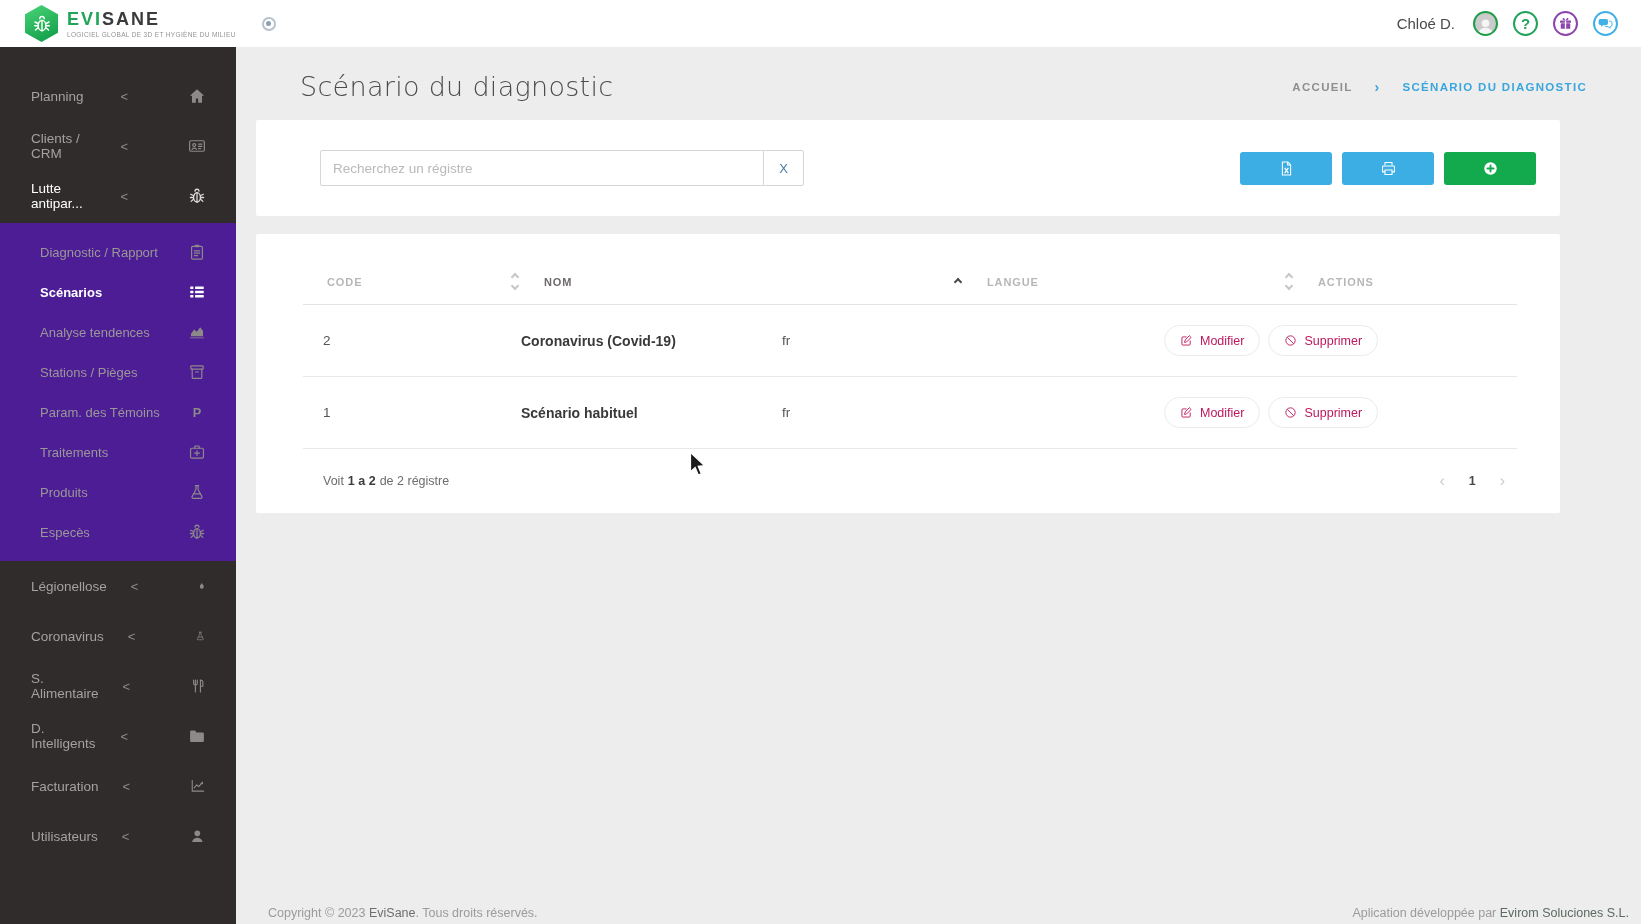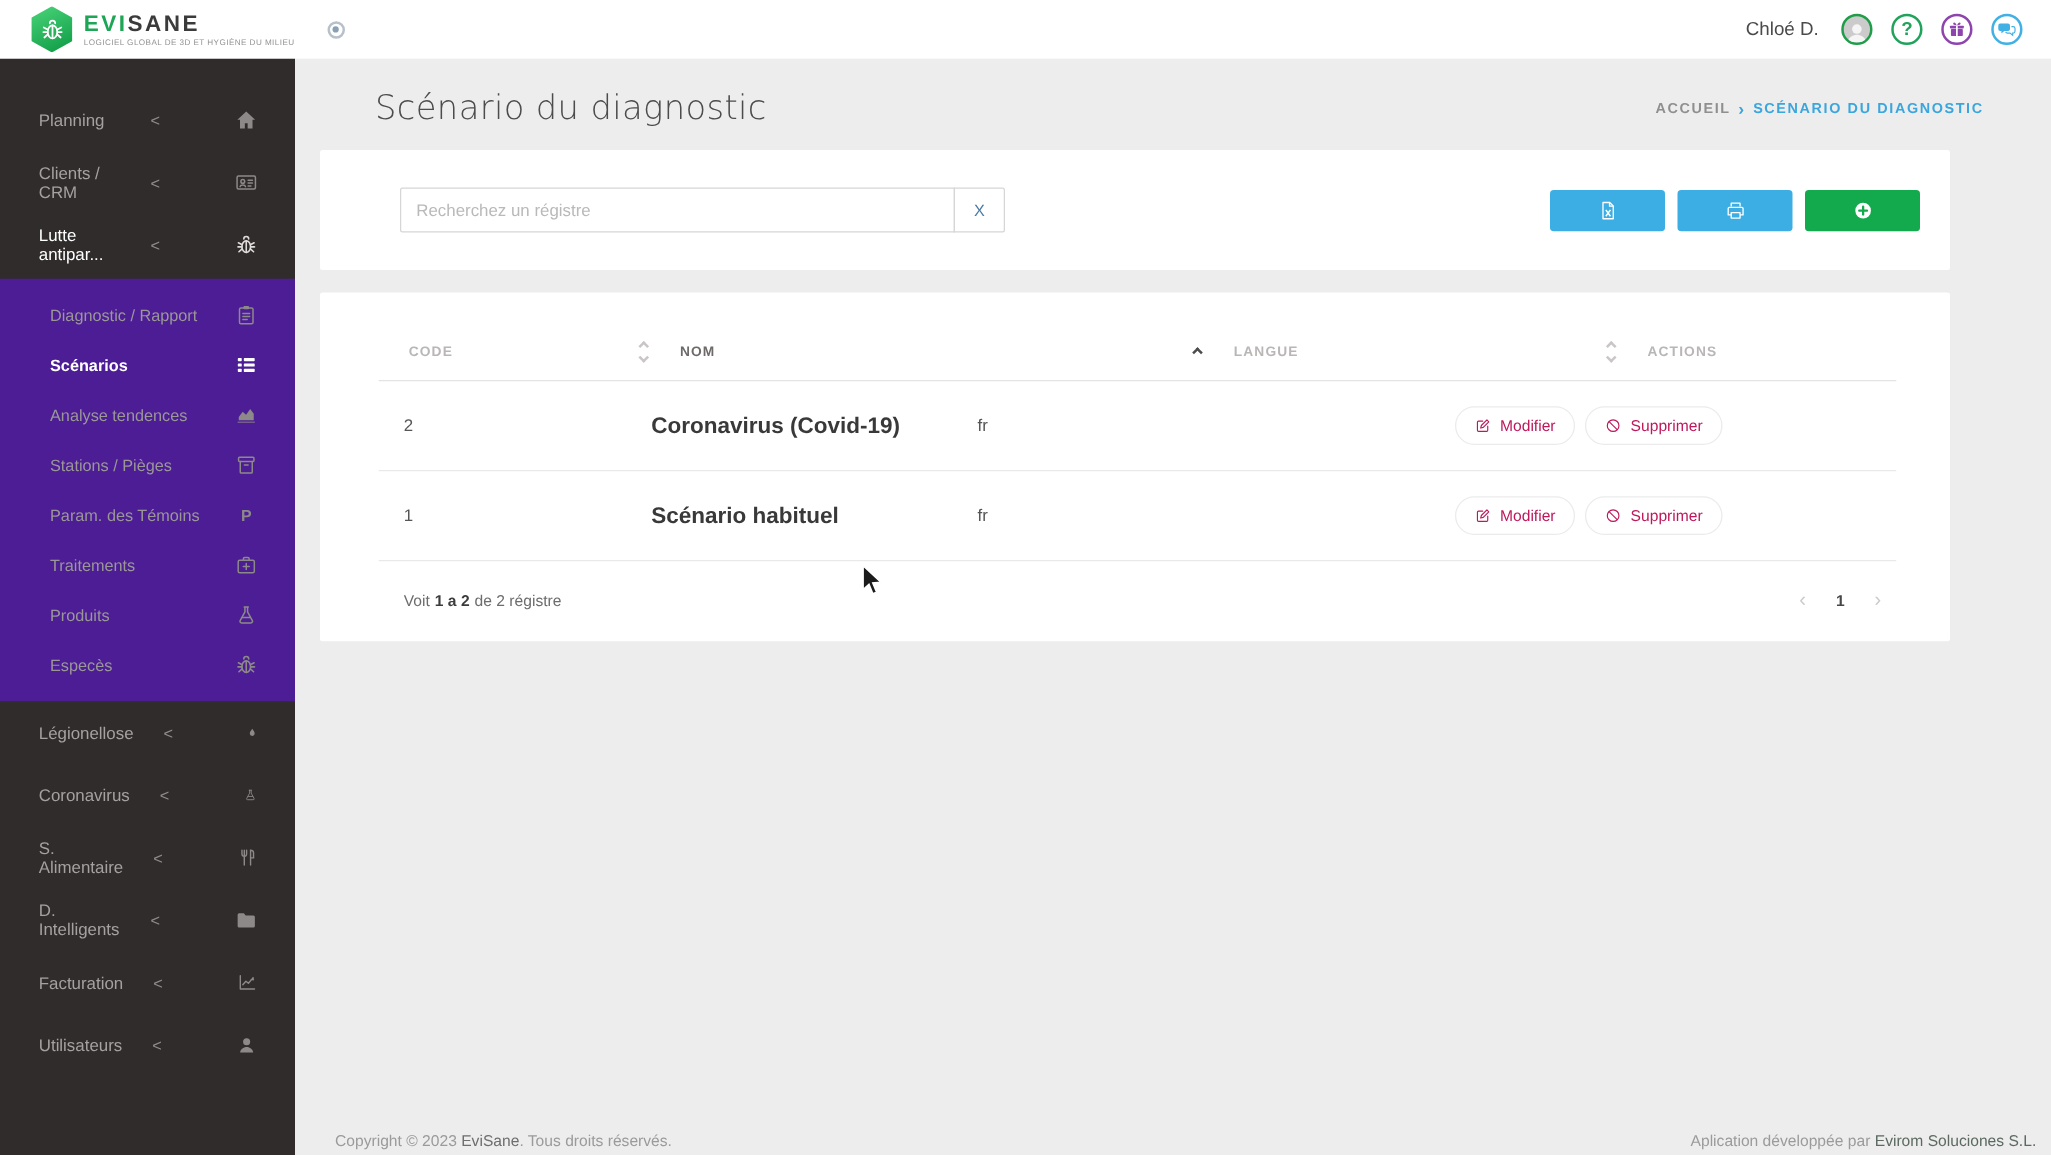--- a/index.html
+++ b/index.html
@@ -45,21 +45,21 @@
   .sub-item { height:40px; display:flex; align-items:center; padding:0 30px 0 40px; font-size:13px; color:#9b9797; cursor:pointer; }
   .sub-label { flex:1; }
   .sub-item.active { color:#fff; font-weight:bold; }
   .sub-item.active .icon { color:#fff; }
 
   
   .right-col { flex:1; display:flex; flex-direction:column; min-width:0; background:#ededed; }
   .main { flex:1; padding-left:20px; }
   .page-head { display:flex; align-items:center; justify-content:space-between; padding:24px 54px 18px 44px; }
   .page-title { font-family:"DejaVu Sans","Liberation Sans",sans-serif; font-size:27px; font-weight:200; color:#4c4c4c; letter-spacing:.3px; }
-  .breadcrumb { display:flex; align-items:center; gap:6px; font-size:11.5px; font-weight:bold; letter-spacing:1.3px; }
+  .breadcrumb { display:flex; align-items:center; gap:22px; font-size:11.5px; font-weight:bold; letter-spacing:1.3px; }
   .crumb-home { color:#8f8f8f; cursor:pointer; }
   .crumb-sep { color:#3aa6dd; font-size:14px; }
   .crumb-cur { color:#3aa6dd; }
 
   .panel { background:#fff; border-radius:2px; margin-right:81px; }
   .search-panel { height:96px; display:flex; align-items:center; padding:0 24px 0 64px; margin-bottom:18px; }
   .search-input { width:444px; height:36px; border:1px solid #d6d6d6; border-radius:2px 0 0 2px; padding:0 12px; font-size:13.5px; color:#555; outline:none; font-family:inherit; }
   .search-input::placeholder { color:#b9b9b9; }
   .clear-btn { width:41px; height:36px; border:1px solid #d6d6d6; background:#fff; color:#4a7aa3; font-size:13px; margin-left:-1px; border-radius:0 2px 2px 0; cursor:pointer; font-family:inherit; }
   .toolbar { margin-left:auto; display:flex; gap:10px; }
@@ -74,21 +74,21 @@
   .th-2 { width:331px; }
   .th-3 { flex:1; padding-right:0; }
   .th-label.sorted { color:#6f6a6a; }
   .sort { display:flex; flex-direction:column; gap:3px; }
   .chev { display:block; width:6px; height:6px; border-left:2px solid #c9c6c6; border-top:2px solid #c9c6c6; }
   .chev.up { transform:rotate(45deg); }
   .chev.down { transform:rotate(225deg); }
   .chev.dark { border-color:#4c4c4c; }
   .row { display:flex; align-items:center; height:72px; border-bottom:1px solid #e9e9e9; font-size:13.5px; color:#565656; }
   .td-code { width:218px; padding-left:20px; }
-  .td-nom { width:261px; font-weight:bold; color:#393939; font-size:18px; }
+  .td-nom { width:261px; font-weight:bold; color:#393939; font-size:14px; }
   .td-lang { width:382px; }
   .td-actions { flex:1; display:flex; gap:8px; }
   .act-btn { height:31px; padding:0 15px; border:1px solid #ebebeb; border-radius:16px; background:#fff; color:#be185d; font-size:12.5px; display:flex; align-items:center; gap:7px; cursor:pointer; font-family:inherit; }
   .act-btn .icon { width:13px; height:13px; }
   .table-foot { display:flex; align-items:center; padding:24px 12px 6px 20px; font-size:12.5px; color:#6d6d6d; }
   .summary { display:flex; gap:4px; }
   .summary b { color:#3c3c3c; }
   .pager { margin-left:auto; display:flex; align-items:center; gap:24px; }
   .pg-arrow { color:#cbcbcb; font-size:16px; cursor:pointer; line-height:1; }
   .pg-num { color:#484848; font-weight:bold; font-size:12.5px; cursor:pointer; }

